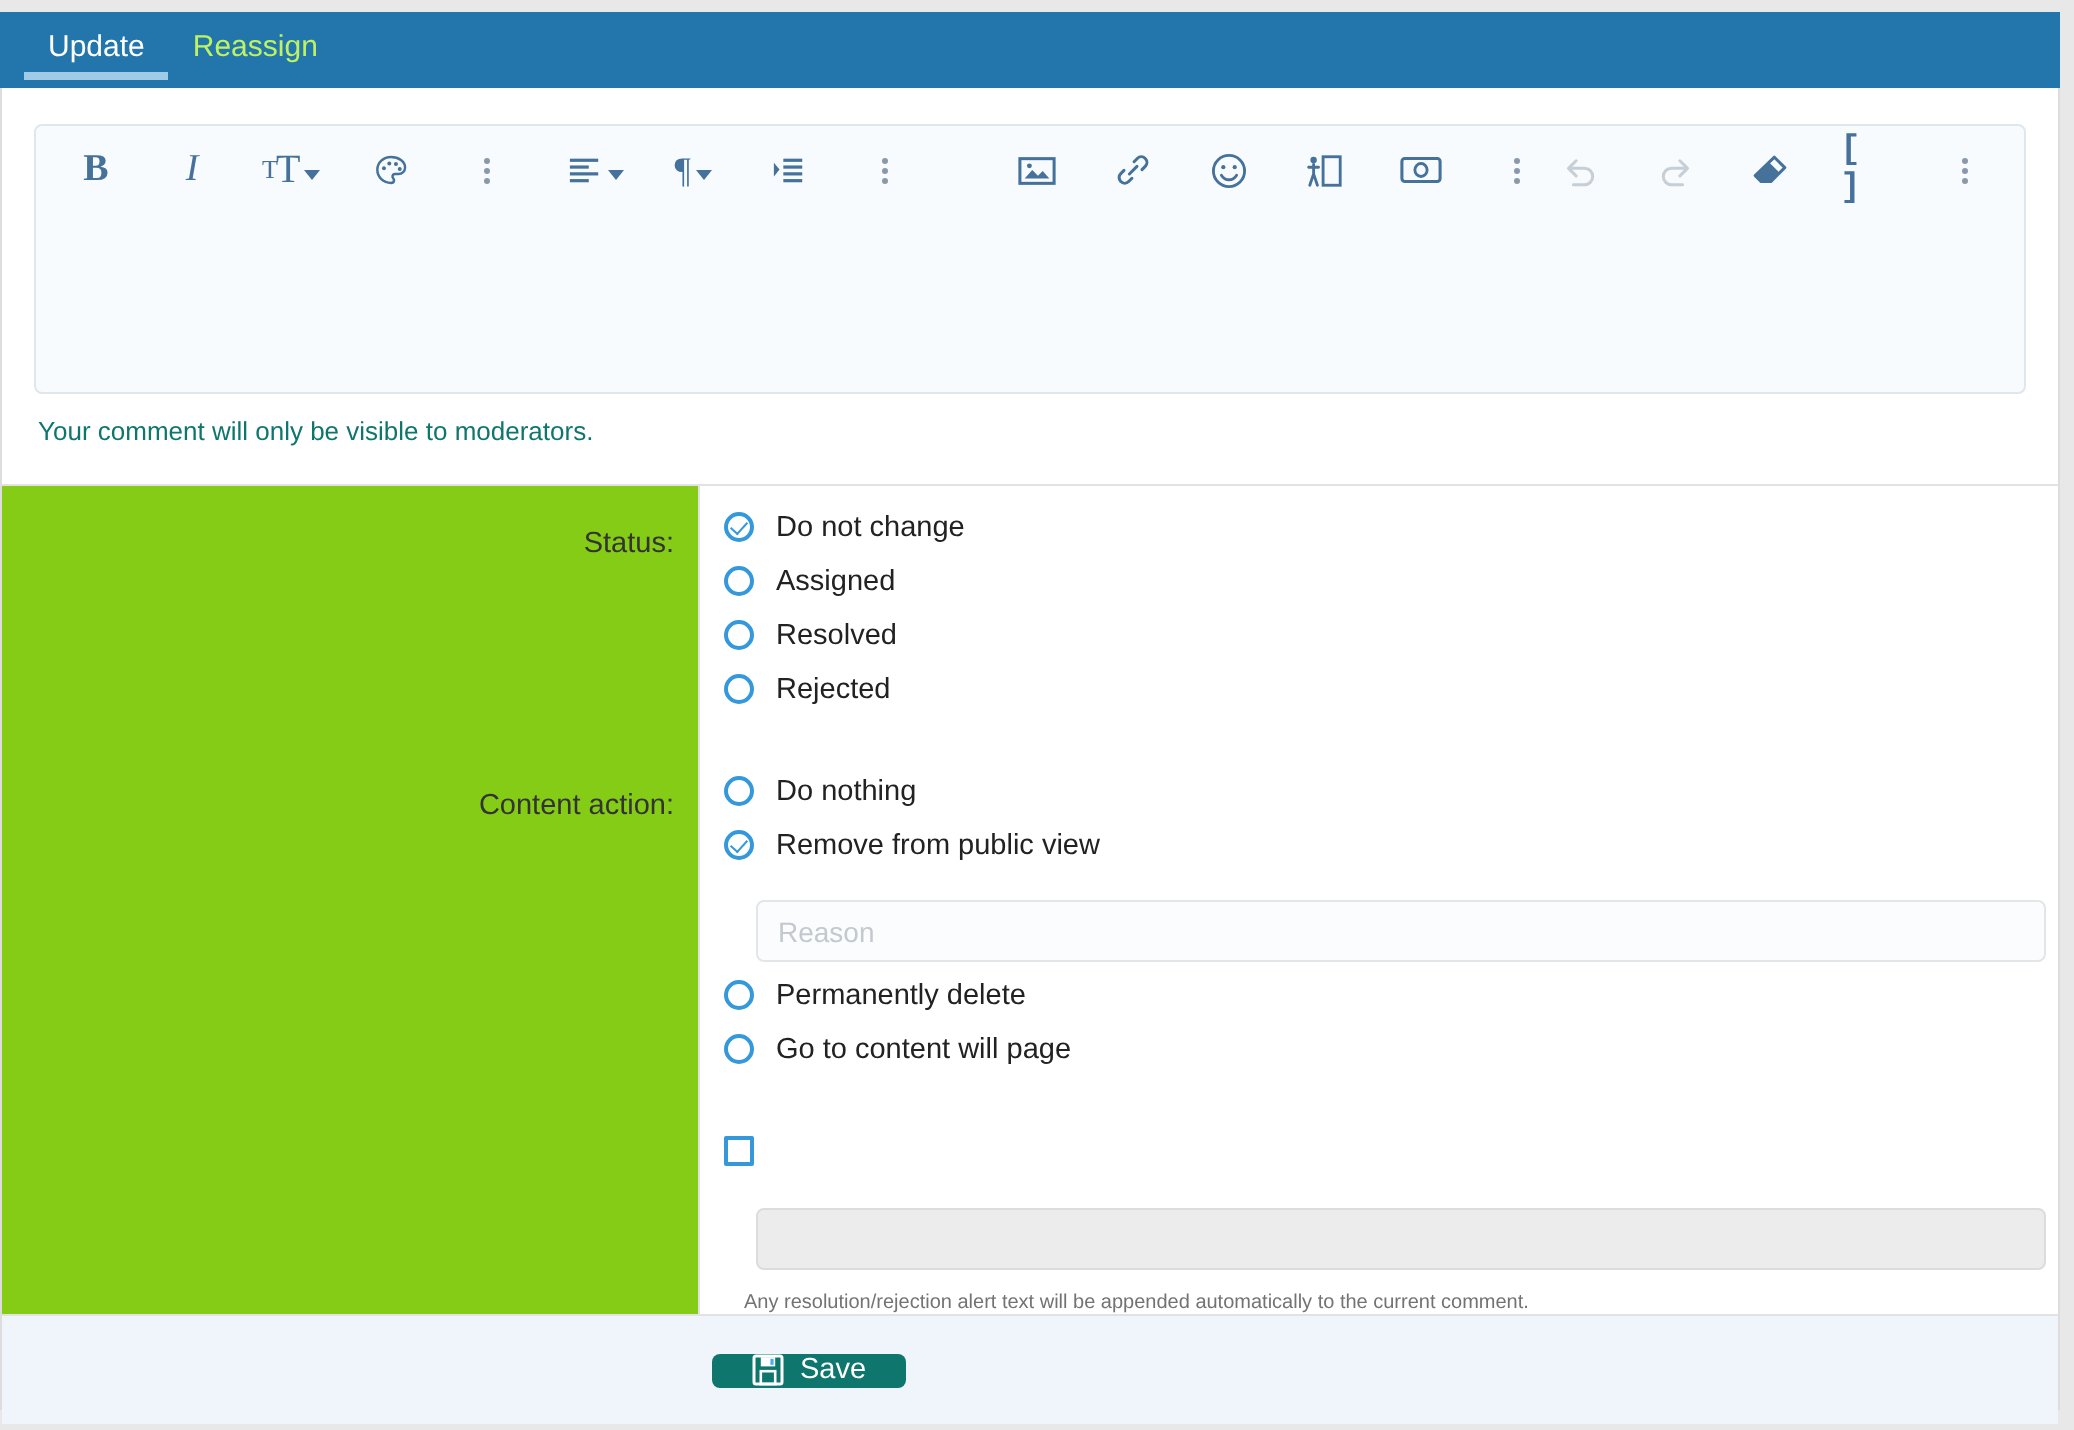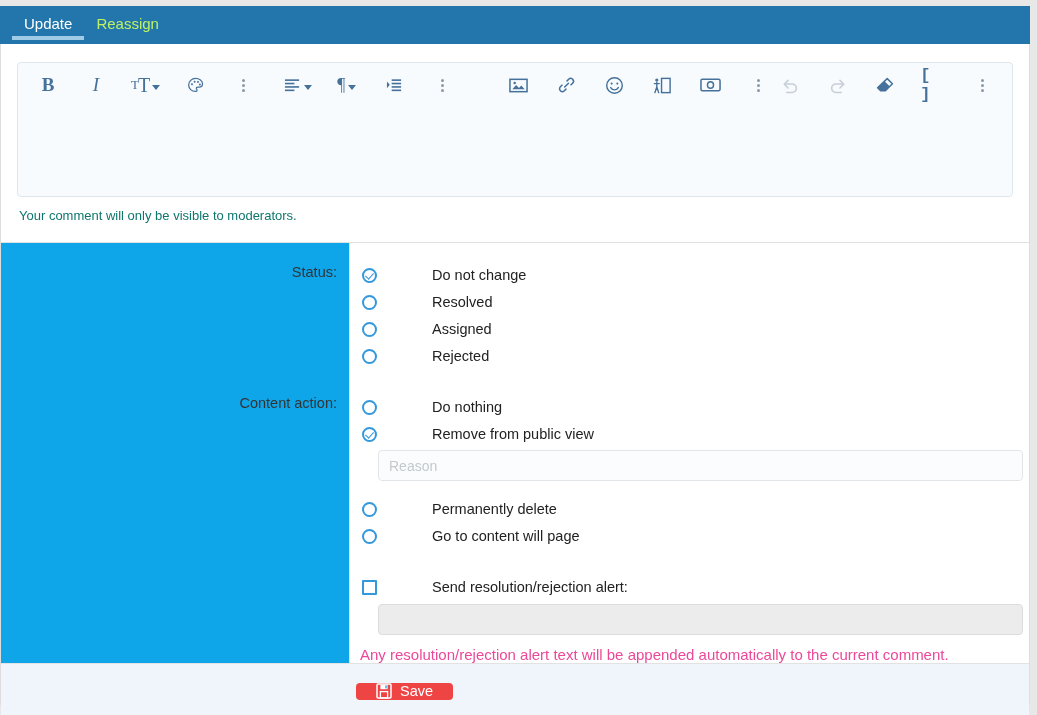--- a/index.html
+++ b/index.html
@@ -142,21 +142,21 @@
   }
   .form-body {
     display: flex;
     border-top: 1px solid #e2e2e2;
     border-bottom: 1px solid #e2e2e2;
     min-height: 414px;
     box-sizing: border-box;
   }
   .label-col {
     width: 349px;
-    background: #0ea5e9;
+    background: #84cc16;
     border-right: 1px solid #e2e2e2;
     box-sizing: border-box;
     flex: 0 0 349px;
     position: relative;
   }
   .field-col {
     flex: 1;
     background: #ffffff;
     padding: 0;
     position: relative;
@@ -167,25 +167,24 @@
     font-size: 14.5px;
     color: #333333;
     text-align: right;
     white-space: nowrap;
   }
   .lbl-status { top: 21px; }
   .lbl-action { top: 152px; }
 
   .opt {
     display: flex;
-    align-items: flex-end;
+    align-items: flex-start;
     height: 27px;
     padding-left: 12px;
     cursor: pointer;
-    gap: 44px;
   }
   .opt-text {
     font-size: 14.5px;
     color: #222222;
     margin-left: 11px;
   }
   .radio {
     width: 15px; height: 15px;
     border-radius: 50%;
     border: 2px solid #3498db;
@@ -231,35 +230,35 @@
     width: 645px;
     margin: 8px 4px 9px 28px;
   }
   .inp.alert {
     width: 645px;
     margin: 9px 0 0 28px;
     background: #ececec;
     border-color: #dcdcdc;
   }
   .note {
-    font-size: 15px;
-    color: #ec4899;
-    margin: 11px 0 0 10px;
+    font-size: 10px;
+    color: #737373;
+    margin: 11px 0 0 22px;
   }
 
   
   .footer {
     height: 54px;
     background: #eff5fb;
     display: flex;
     align-items: center;
   }
   .footer-left { width: 349px; flex: 0 0 349px; }
   .btn-save {
-    background: #ef4444;
+    background: #0f766e;
     border: none;
     border-radius: 4px;
     color: #ffffff;
     font-size: 14.5px;
     height: 17px;
     padding: 0 20px;
     display: inline-flex;
     align-items: center;
     gap: 8px;
     cursor: pointer;
@@ -476,25 +475,25 @@
 
           <div style="height:13px"></div>
 
           <div>
             <div class="opt">
               <span class="radio checked"></span>
               <span class="opt-text">Do not change</span>
             </div>
             <div class="opt">
               <span class="radio"></span>
+              <span class="opt-text">Assigned</span>
+            </div>
+            <div class="opt">
+              <span class="radio"></span>
               <span class="opt-text">Resolved</span>
-            </div>
-            <div class="opt">
-              <span class="radio"></span>
-              <span class="opt-text">Assigned</span>
             </div>
             <div class="opt">
               <span class="radio"></span>
               <span class="opt-text">Rejected</span>
             </div>
           </div>
 
           <div class="group-gap"></div>
 
           <div>
@@ -515,21 +514,20 @@
               <span class="radio"></span>
               <span class="opt-text">Go to content will page</span>
             </div>
           </div>
 
           <div class="group-gap"></div>
 
           <div>
             <div class="opt">
               <span class="checkbox"></span>
-              <span class="opt-text">Send resolution/rejection alert:</span>
             </div>
             <input class="inp alert" type="text" disabled="" placeholder="" style="">
             <div class="note">Any resolution/rejection alert text will be appended automatically to the current comment.</div>
           </div>
 
         </div>
       </div>
 
       <div class="footer">
         <div class="footer-left"></div>

